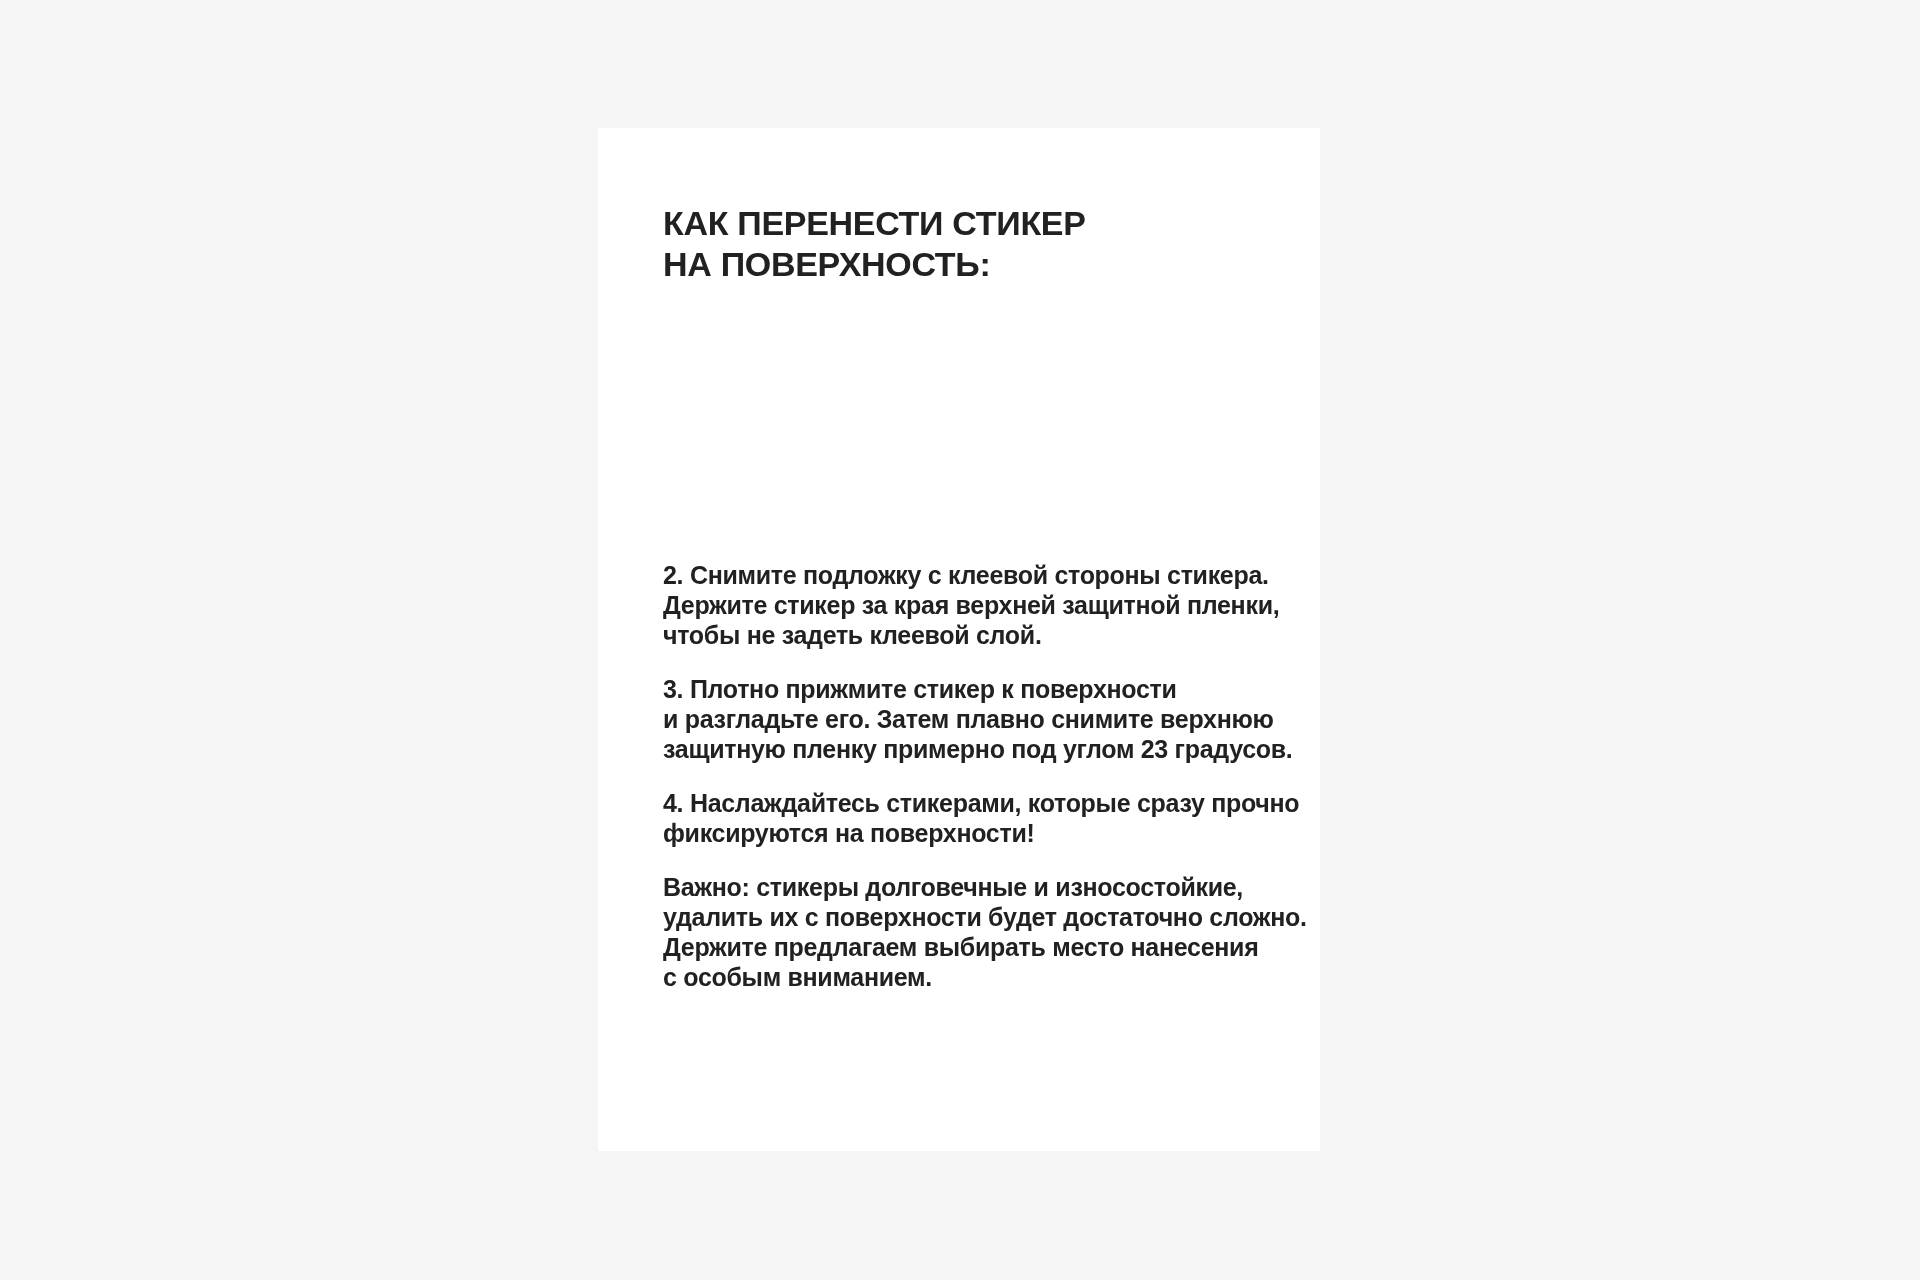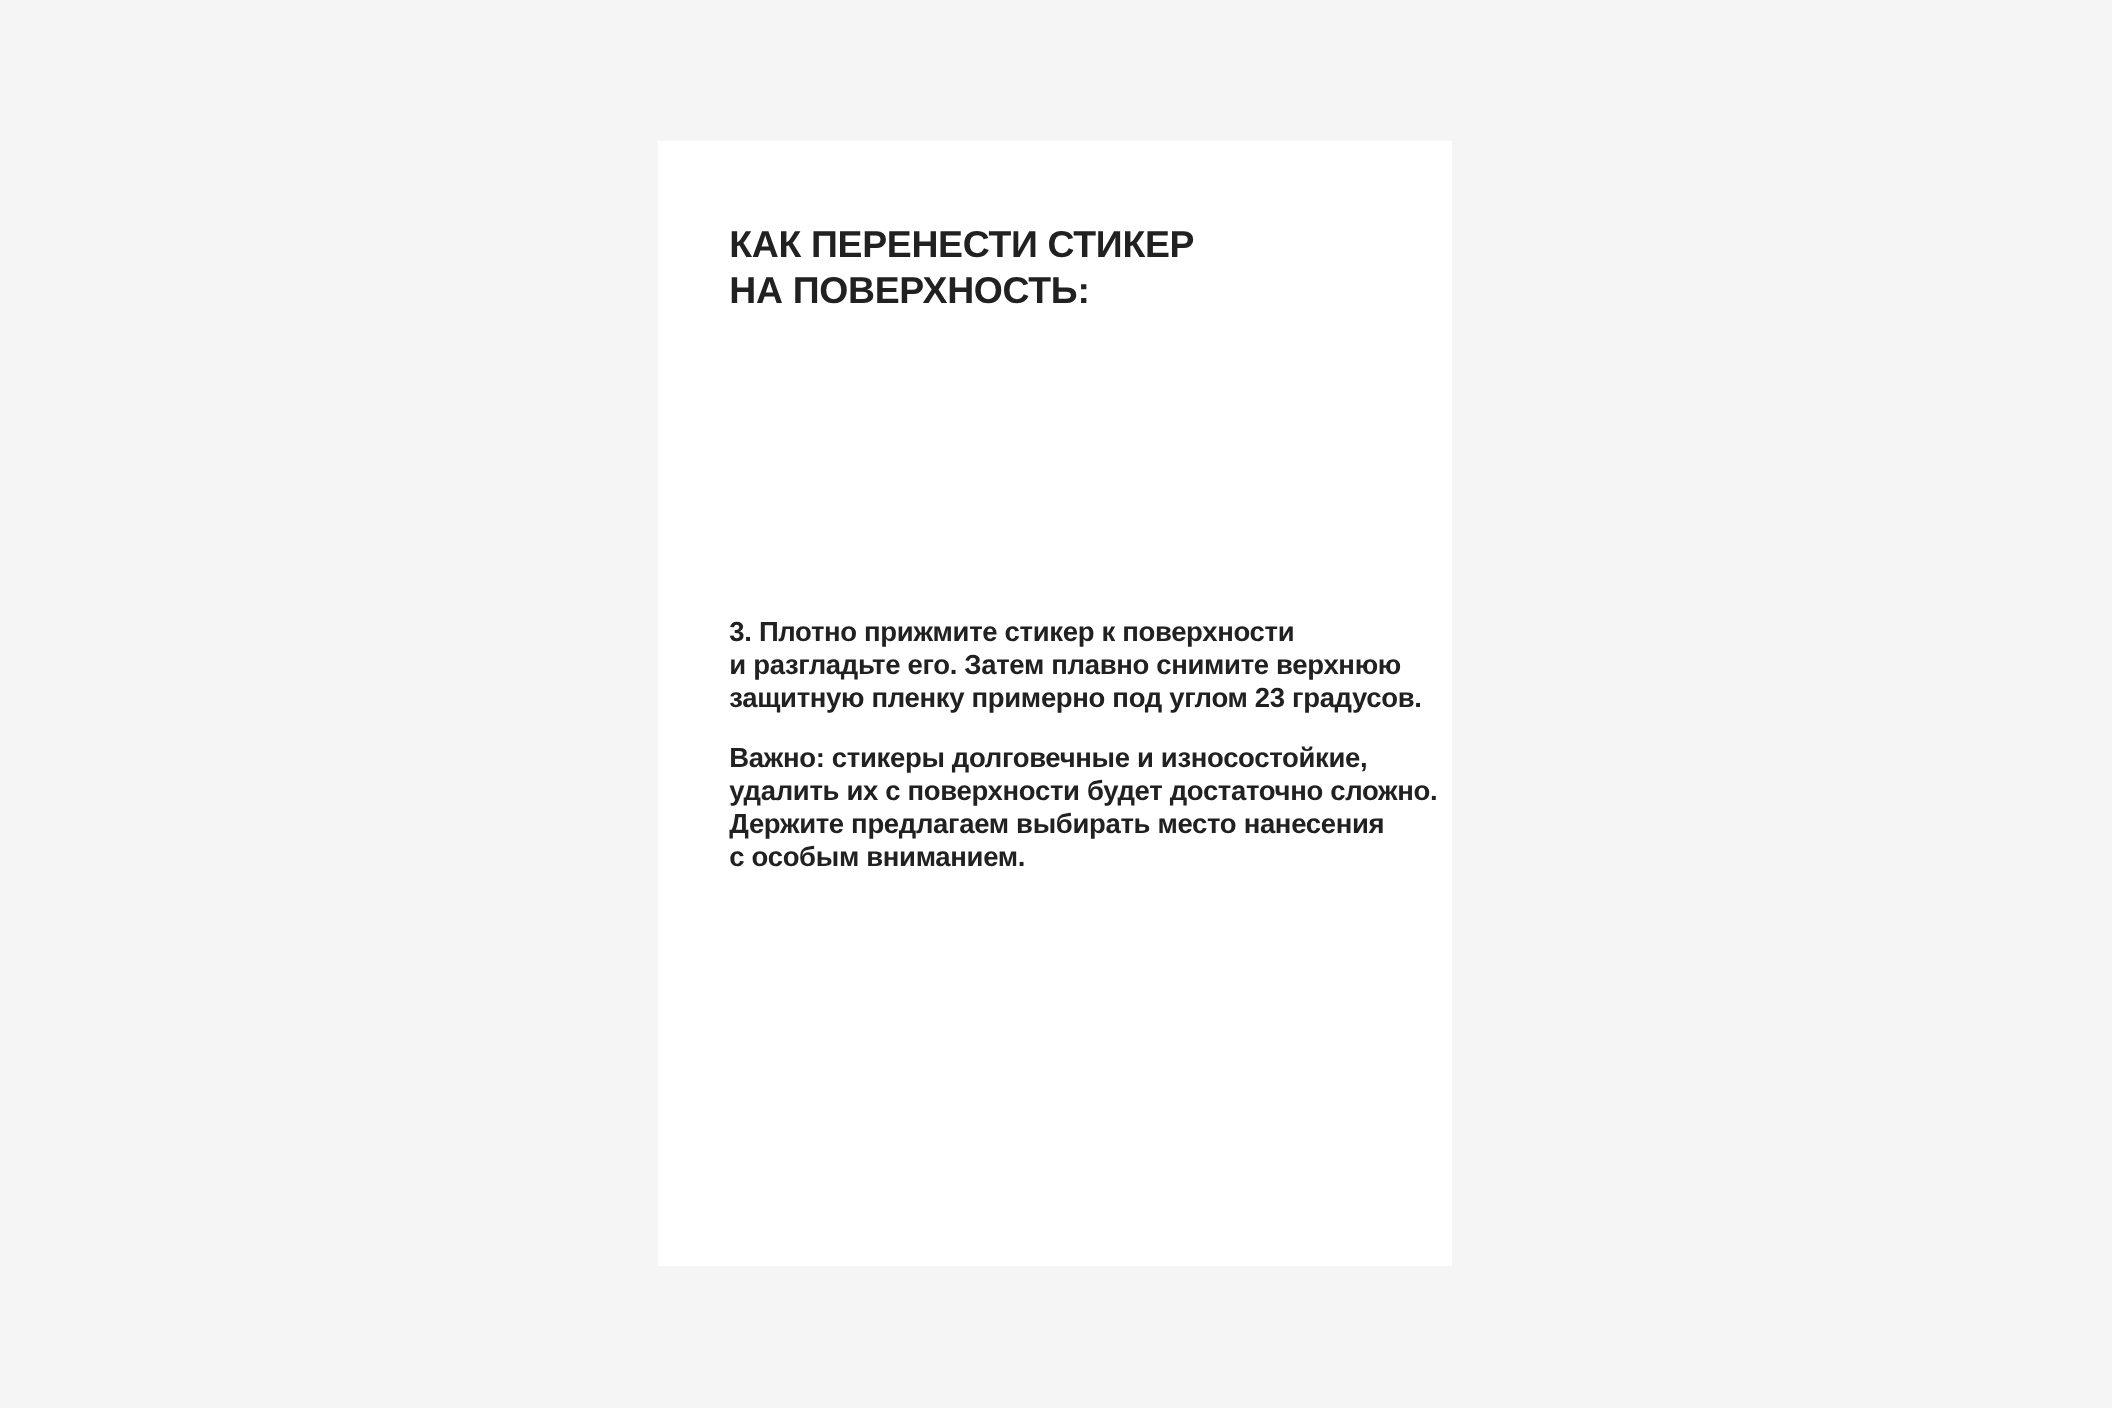--- a/index.html
+++ b/index.html
@@ -52,22 +52,27 @@
   }
 </style>
 </head>
 <body>
 
 <div class="page">
   <div class="card">
     <h1 class="title">КАК ПЕРЕНЕСТИ СТИКЕР
 НА ПОВЕРХНОСТЬ:</h1>
     <div class="instructions">
+      <p>2. Снимите подложку с клеевой стороны стикера.
+Держите стикер за края верхней защитной пленки,
+чтобы не задеть клеевой слой.</p>
       <p>3. Плотно прижмите стикер к поверхности
 и разгладьте его. Затем плавно снимите верхнюю
 защитную пленку примерно под углом 23 градусов.</p>
+      <p>4. Наслаждайтесь стикерами, которые сразу прочно
+фиксируются на поверхности!</p>
       <p>Важно: стикеры долговечные и износостойкие,
 удалить их с поверхности будет достаточно сложно.
 Держите предлагаем выбирать место нанесения
 с особым вниманием.</p>
     </div>
   </div>
 </div>
 
 </body></html>

